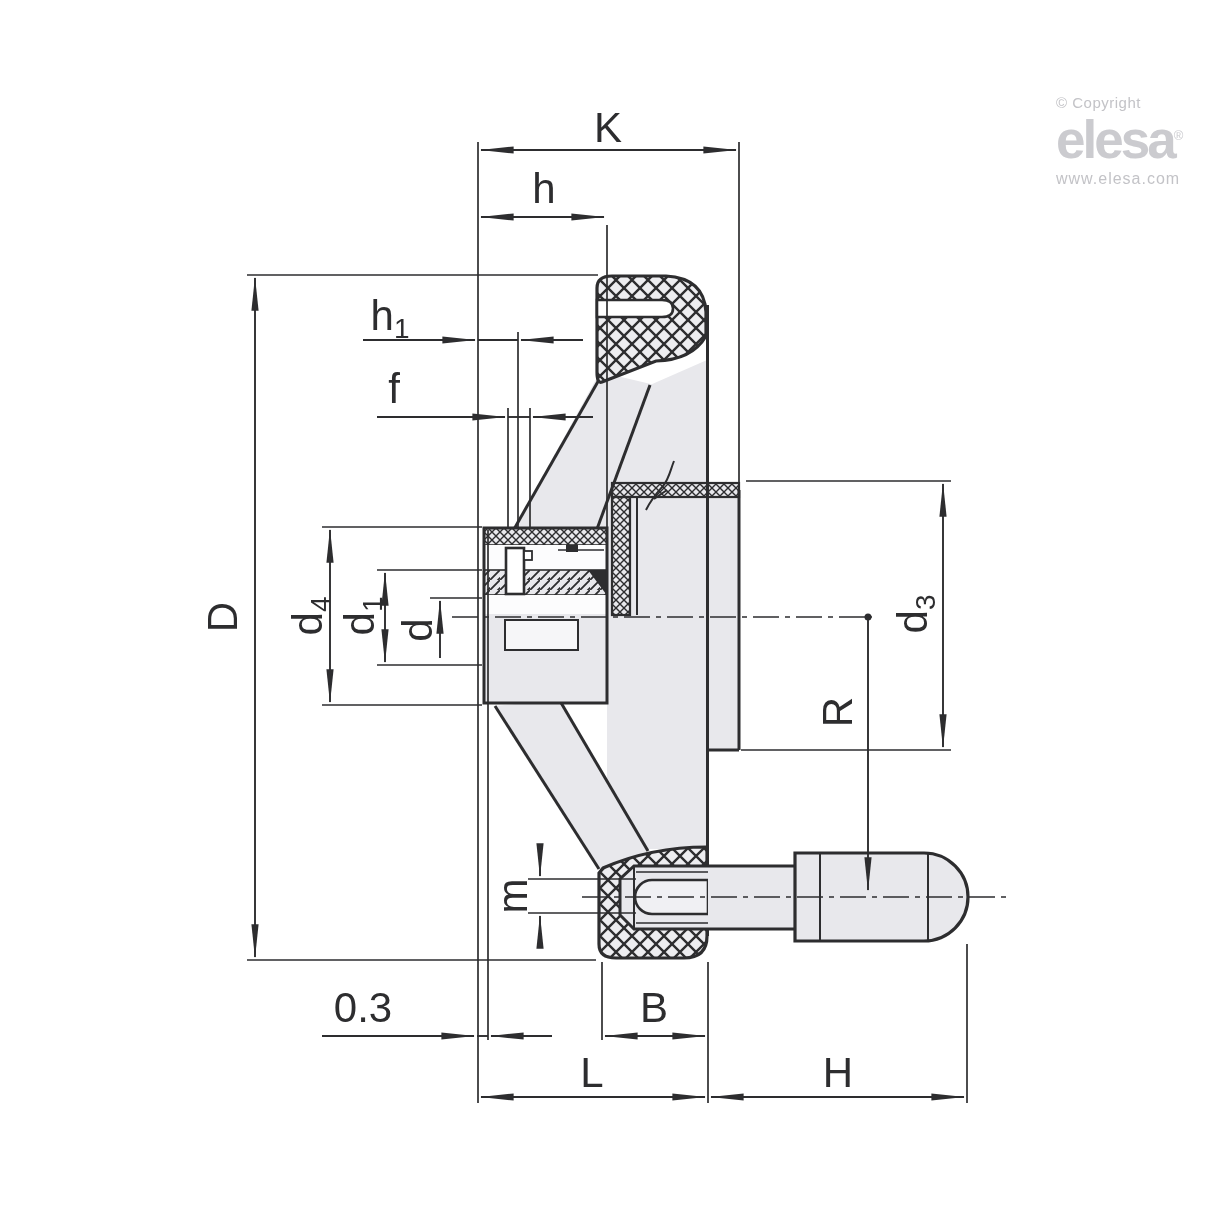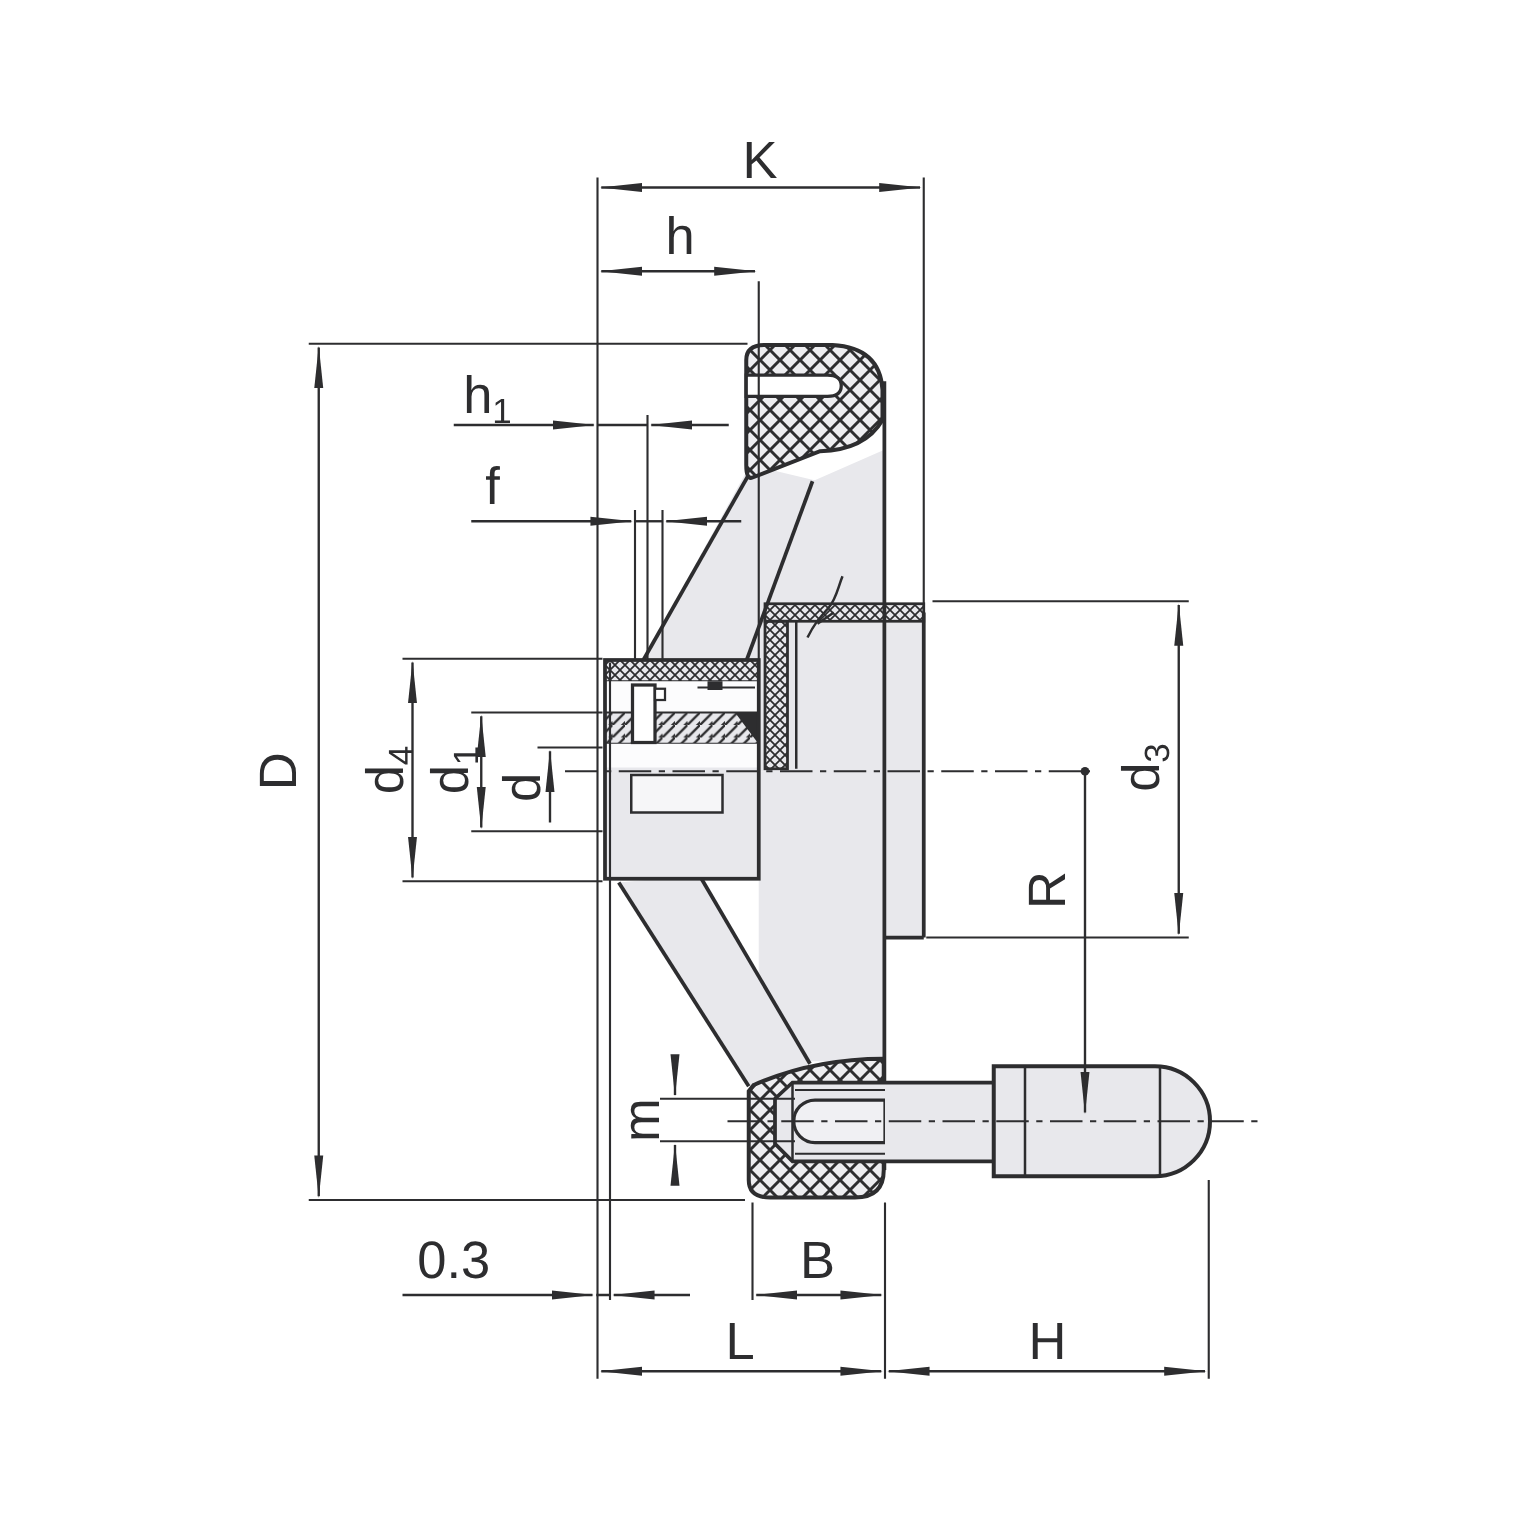--- a/index.html
+++ b/index.html
@@ -206,14 +206,19 @@
     <text class="dimlab" text-anchor="middle" transform="rotate(-90 927 614)" x="927" y="614"><tspan>d</tspan><tspan class="sub" dy="8">3</tspan></text>
     <text class="dimlab" text-anchor="middle" transform="rotate(-90 852 712)" x="852" y="712">R</text>
     <text class="dimlab" text-anchor="middle" transform="rotate(-90 527 896)" x="527" y="896">m</text>
     <text class="dimlab" x="363" y="1022" text-anchor="middle">0.3</text>
     <text class="dimlab" x="654" y="1022" text-anchor="middle">B</text>
     <text class="dimlab" x="592" y="1087" text-anchor="middle">L</text>
     <text class="dimlab" x="838" y="1087" text-anchor="middle">H</text>
   </g>
 </svg>
 
+  <div class="logo">
+    <div class="cp">© Copyright</div>
+    <div class="brandrow"><span class="brand">elesa</span><span class="reg">®</span></div>
+    <div class="web">www.elesa.com</div>
+  </div>
 
 </div>
 
 </body></html>

